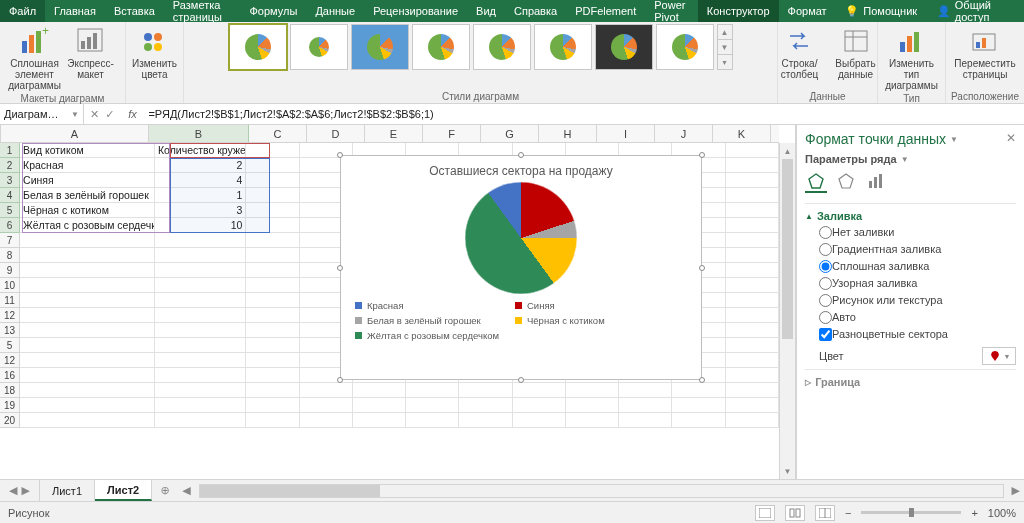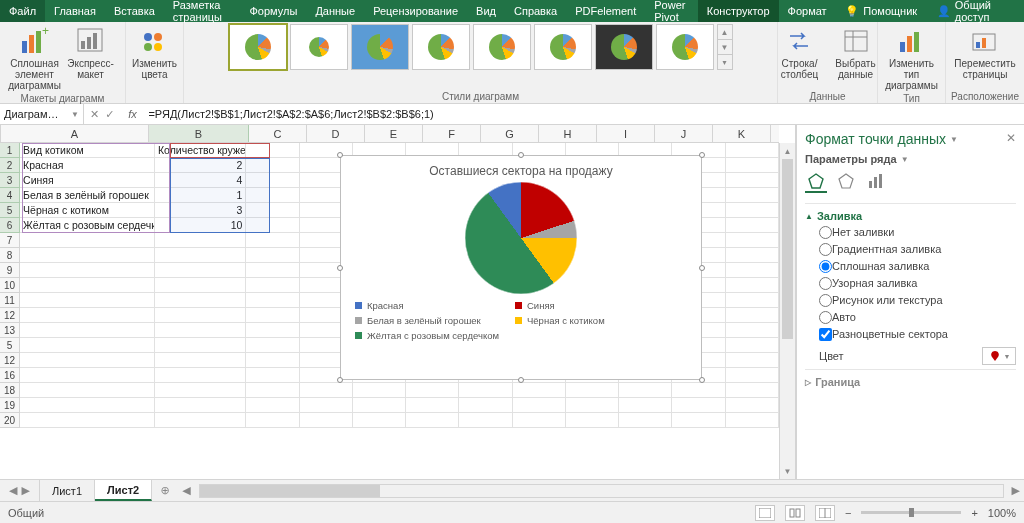--- a/index.html
+++ b/index.html
@@ -736,21 +736,21 @@
   <div class="hscroll">
     <span style="color:#888;padding:0 4px;cursor:pointer">◀</span>
     <div class="hscroll-track">
         <div class="hscroll-thumb"></div>
       </div>
     <span style="color:#888;padding:0 4px;cursor:pointer">▶</span>
   </div>
 </div>
 
 <div class="statusbar">
-  <span>Общий</span>
+  <span>Рисунок</span>
   <div class="right">
     <div class="view-btn">
         <svg width="12" height="10">
           <rect width="12" height="10" fill="none" stroke="#888"></rect>
         </svg>
       </div>
     <div class="view-btn">
         <svg width="12" height="10">
           <rect x="1" y="1" width="4" height="8" fill="none" stroke="#888"></rect>
           <rect x="7" y="1" width="4" height="8" fill="none" stroke="#888"></rect>

